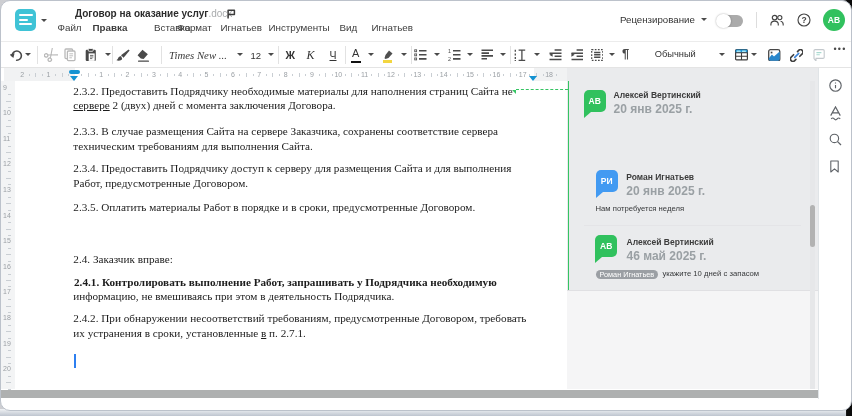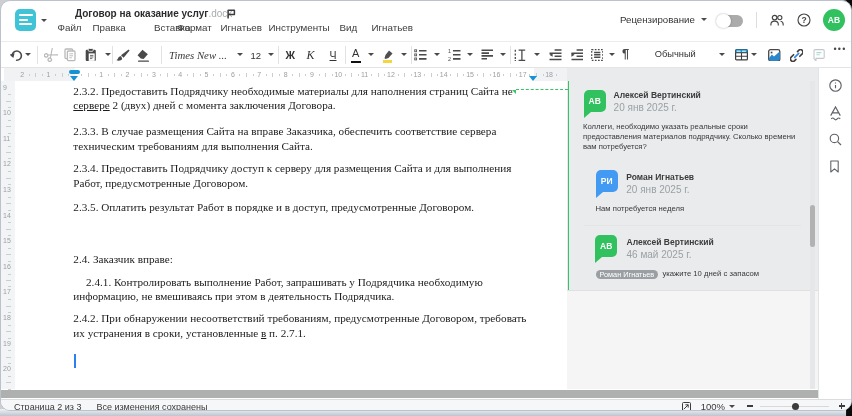--- a/index.html
+++ b/index.html
@@ -30,21 +30,21 @@
 #page{position:absolute;left:22px;top:0;width:543.5px;height:308px;background:#fff;}
 #vruler{position:absolute;left:0;top:0;width:13.5px;height:308px;background:#f3f4f5;}
 .vnum{position:absolute;left:2px;font-size:7px;color:#9ba0a5;}
 .dline{position:absolute;font-family:"Liberation Serif",serif;font-size:11.2px;line-height:14.7px;color:#1c1c1c;white-space:nowrap;}
 #paneltop{left:566px;top:67px;width:251px;height:13px;background:#eaebed;}
 #panel{position:absolute;left:566px;top:0;width:251px;height:308px;background:#f5f5f6;}
 #card{position:absolute;left:0;top:0;width:251px;height:208.7px;background:#eaebed;border-bottom:1px solid #e0e0e3;}
 .avatar{position:absolute;width:22px;height:22px;border-radius:5px 5px 5px 0;color:#fff;font-size:8.5px;font-weight:bold;display:flex;align-items:center;justify-content:center;}
 .tail{position:absolute;width:0;height:0;border-right:7px solid transparent;}
 .cname{position:absolute;font-size:8.5px;font-weight:bold;color:#3c3c3c;white-space:nowrap;}
-.cdate{position:absolute;font-size:10px;color:#9aa0a4;white-space:nowrap;}
+.cdate{position:absolute;font-size:12px;color:#9aa0a4;white-space:nowrap;font-weight:bold;}
 .cbody{position:absolute;font-size:7.7px;line-height:9.85px;color:#36383a;}
 
 #sidebar{left:817px;top:67px;width:33px;height:331px;background:#fff;border-left:1px solid #e0e4e7;}
 
 #status{left:0;top:398px;width:850px;height:11px;background:#f6f7f9;border-top:1px solid #dcdce0;font-size:9px;color:#3a3a3a;}
 svg{display:block;}
 </style></head>
 <body>
 <div style="position:absolute;left:0;top:409px;width:846px;height:7px;background:linear-gradient(#f0f2f5,#bec5cf);"></div>
 <div id="win">
@@ -53,21 +53,21 @@
     <i style="top:5px;width:14px;"></i>
     <i style="top:9.5px;width:9px;"></i>
     <i style="top:14px;width:13px;"></i>
   </div>
   <div class="caret" style="left:40px;top:17.5px;"></div>
   <div class="abs nw" id="title">Договор на оказание услуг<span>.docx</span></div>
   <svg class="abs" style="left:226px;top:7.5px;" width="9" height="10" viewBox="0 0 9 10">
       <path d="M1.1 0.8 v8.8 M1.1 1.2 h6.3 v4.4 h-6.3" stroke="#3c3c3c" stroke-width="1.5" fill="none" stroke-linejoin="round"></path>
     </svg>
   <div class="abs nw menu" style="left:56.5px;">Файл</div>
-  <div class="abs nw menu" style="left:91.5px;">Правка</div>
+  <div class="abs nw menu" style="left:91.5px;font-weight:bold;">Правка</div>
   <div class="abs nw menu" style="left:133px;margin-left:20px;">Вставка</div>
   <div class="abs nw menu" style="left:176px;">Формат</div>
   <div class="abs nw menu" style="left:219.5px;">Игнатьев</div>
   <div class="abs nw menu" style="left:267.5px;">Инструменты</div>
   <div class="abs nw menu" style="left:338.5px;">Вид</div>
   <div class="abs nw menu" style="left:370.5px;">Игнатьев</div>
 
   <div class="abs nw" style="left:619px;top:13px;font-size:9.7px;color:#333;">Рецензирование</div>
   <div class="caret" style="left:700px;top:17px;"></div>
   <div class="abs" style="left:716px;top:13.5px;width:26px;height:12.5px;border-radius:7px;background:#ababab;"></div>
@@ -379,44 +379,43 @@
         <div class="tick" style="top:275.8px;left:5px;width:5px;height:1px;"></div>
         <div class="tick" style="top:282.2px;left:6.5px;width:3px;height:1px;"></div>
         <div class="vnum" style="top:284.1px;">20</div>
         <div class="tick" style="top:295px;left:6.5px;width:3px;height:1px;"></div>
         <div class="tick" style="top:301.40000000000003px;left:5px;width:5px;height:1px;"></div>
         <div class="tick" style="top:307.8px;left:6.5px;width:3px;height:1px;"></div>
       </div>
     <div id="doctext" style="position:absolute;left:0;top:0;">
         <div class="dline" style="left:72.3px;top:2.97px;">2.3.2. Предоставить Подрядчику необходимые материалы для наполнения страниц Сайта не</div>
         <div class="dline" style="left:72.3px;top:17.47px;"><u>сервере</u> 2 (двух) дней с момента заключения Договора.</div>
-        <div class="dline" style="left:72.3px;top:43.27px;">2.3.3. В случае размещения Сайта на вправе Заказчика, обеспечить соответствие сервера</div>
+        <div class="dline" style="left:72.3px;top:43.27px;">2.3.3. В случае размещения Сайта на сервере Заказчика, сохранены соответствие сервера</div>
         <div class="dline" style="left:72.3px;top:57.77px;">техническим требованиям для выполнения Сайта.</div>
         <div class="dline" style="left:72.3px;top:80.07px;">2.3.4. Предоставить Подрядчику доступ к серверу для размещения Сайта и для выполнения</div>
         <div class="dline" style="left:72.3px;top:94.57px;">Работ, предусмотренные Договором.</div>
-        <div class="dline" style="left:72.3px;top:119.47px;">2.3.5. Оплатить результат Работ в порядке и в доступ, предусмотренные Договором.</div>
+        <div class="dline" style="left:72.3px;top:119.47px;">2.3.5. Оплатить материалы Работ в порядке и в сроки, предусмотренные Договором.</div>
         <div class="dline" style="left:72.3px;top:171.27px;">2.4. Заказчик вправе:</div>
-        <div class="dline" style="left:85px;top:193.87px;">2.4.1. Контролировать выполнение Работ, запрашивать у Подрядчика необходимую</div>
+        <div class="dline" style="left:73px;top:193.87px;font-weight:bold;">2.4.1. Контролировать выполнение Работ, запрашивать у Подрядчика необходимую</div>
         <div class="dline" style="left:72.3px;top:208.37px;">информацию, не вмешиваясь при этом в деятельность Подрядчика.</div>
         <div class="dline" style="left:72.3px;top:230.47px;">2.4.2. При обнаружении несоответствий требованиям, предусмотренные Договором, требовать</div>
         <div class="dline" style="left:72.3px;top:244.97px;">их устранения в сроки, установленные <u>в</u> п. 2.7.1.</div>
         <div class="abs" style="left:73px;top:272.8px;width:1.5px;height:14px;background:#2d7ff0;"></div>
       </div>
 
     <div class="abs" style="left:514.5px;top:8.2px;width:52px;height:0;border-top:1.6px dashed #35c463;z-index:6;"></div>
     <div class="abs" style="left:510.5px;top:8.9px;width:0;height:0;border-top:4.5px solid #35c463;border-left:4.5px solid transparent;z-index:6;"></div>
     <div class="abs" style="left:566.5px;top:0px;width:1.6px;height:208.7px;background:#35c463;z-index:6;"></div>
 
     <div id="panel">
       <div id="card"></div>
       <div class="avatar" style="left:16.7px;top:8.5px;background:#31c15e;">АВ</div>
       <div class="tail" style="left:16.7px;top:30.5px;border-top:6px solid #31c15e;"></div>
       <div class="cname" style="left:46.6px;top:8.8px;">Алексей Вертинский</div>
       <div class="cdate" style="left:46.6px;top:20.8px;">20 янв 2025 г.</div>
-      <div class="cbody" style="left:16px;top:41.2px;">Коллеги, необходимо указать реальные сроки<br>предоставления материалов подрядчику. Сколько времени<br>вам потребуется?</div>
       <div class="avatar" style="left:28.7px;top:89.3px;background:#429af2;">РИ</div>
       <div class="tail" style="left:28.7px;top:111.3px;border-top:6px solid #429af2;"></div>
       <div class="cname" style="left:59.3px;top:90.7px;">Роман Игнатьев</div>
       <div class="cdate" style="left:59.3px;top:102.6px;">20 янв 2025 г.</div>
       <div class="cbody nw" style="left:28.5px;top:123.1px;">Нам потребуется неделя</div>
       <div class="abs" style="left:17px;top:143.7px;width:217px;height:1px;background:#e4e4e7;"></div>
       <div class="avatar" style="left:28.2px;top:153.8px;background:#31c15e;">АВ</div>
       <div class="tail" style="left:28.2px;top:175.8px;border-top:6px solid #31c15e;"></div>
       <div class="cname" style="left:59.5px;top:156.2px;">Алексей Вертинский</div>
       <div class="cdate" style="left:59.5px;top:167.9px;">46 май 2025 г.</div>
@@ -446,29 +445,13 @@
           <path d="M8.6 8.6 L12 12" stroke="#5f6368" stroke-width="1.3"></path>
         </svg>
       </div>
       <div class="abs" style="left:10px;top:92.2px;">
         <svg width="11" height="13" viewBox="0 0 11 13" fill="none" stroke="#4a4a4a" stroke-width="1.3">
           <path d="M1.8 1 h7.4 v11 l-3.7-3.1 -3.7 3.1 z" stroke="#5f6368" stroke-width="1.1" stroke-linejoin="round"></path>
         </svg>
       </div>
     </div>
 
-  <div class="abs" id="status">
-    <div class="abs nw" style="left:13px;top:2.2px;">Страница 2 из 3</div>
-    <div class="abs nw" style="left:95.4px;top:2.2px;">Все изменения сохранены</div>
-
- <div class="abs" style="left:680.5px;top:2px;width:7.5px;height:7.5px;border:1.1px solid #3c3c3c;border-radius:1.5px;"></div>
- <svg class="abs" style="left:682.3px;top:3.8px;" width="6" height="6">
-        <path d="M0.8 5.2 L5.2 0.8 M2.4 0.8 h2.8 v2.8" stroke="#3c3c3c" stroke-width="1" fill="none"></path>
-      </svg>
- <div class="abs nw" style="left:699.7px;top:1.2px;font-size:9.5px;">100%</div>
- <div class="caret" style="left:727.8px;top:4.8px;"></div>
- <div class="abs" style="left:745.7px;top:5.3px;width:6.5px;height:1.4px;background:#3c3c3c;"></div>
- <div class="abs" style="left:759.4px;top:5.6px;width:68.5px;height:1px;background:#d8d8d8;"></div>
- <div class="abs" style="left:790.8px;top:2.5px;width:7px;height:7px;border-radius:50%;background:#3c3c3c;"></div>
- <div class="abs" style="left:837.5px;top:5.3px;width:6.5px;height:1.4px;background:#3c3c3c;"></div>
- <div class="abs" style="left:840.1px;top:2.7px;width:1.4px;height:6.5px;background:#3c3c3c;"></div>
-    </div>
 </div>
 
 </body></html>

